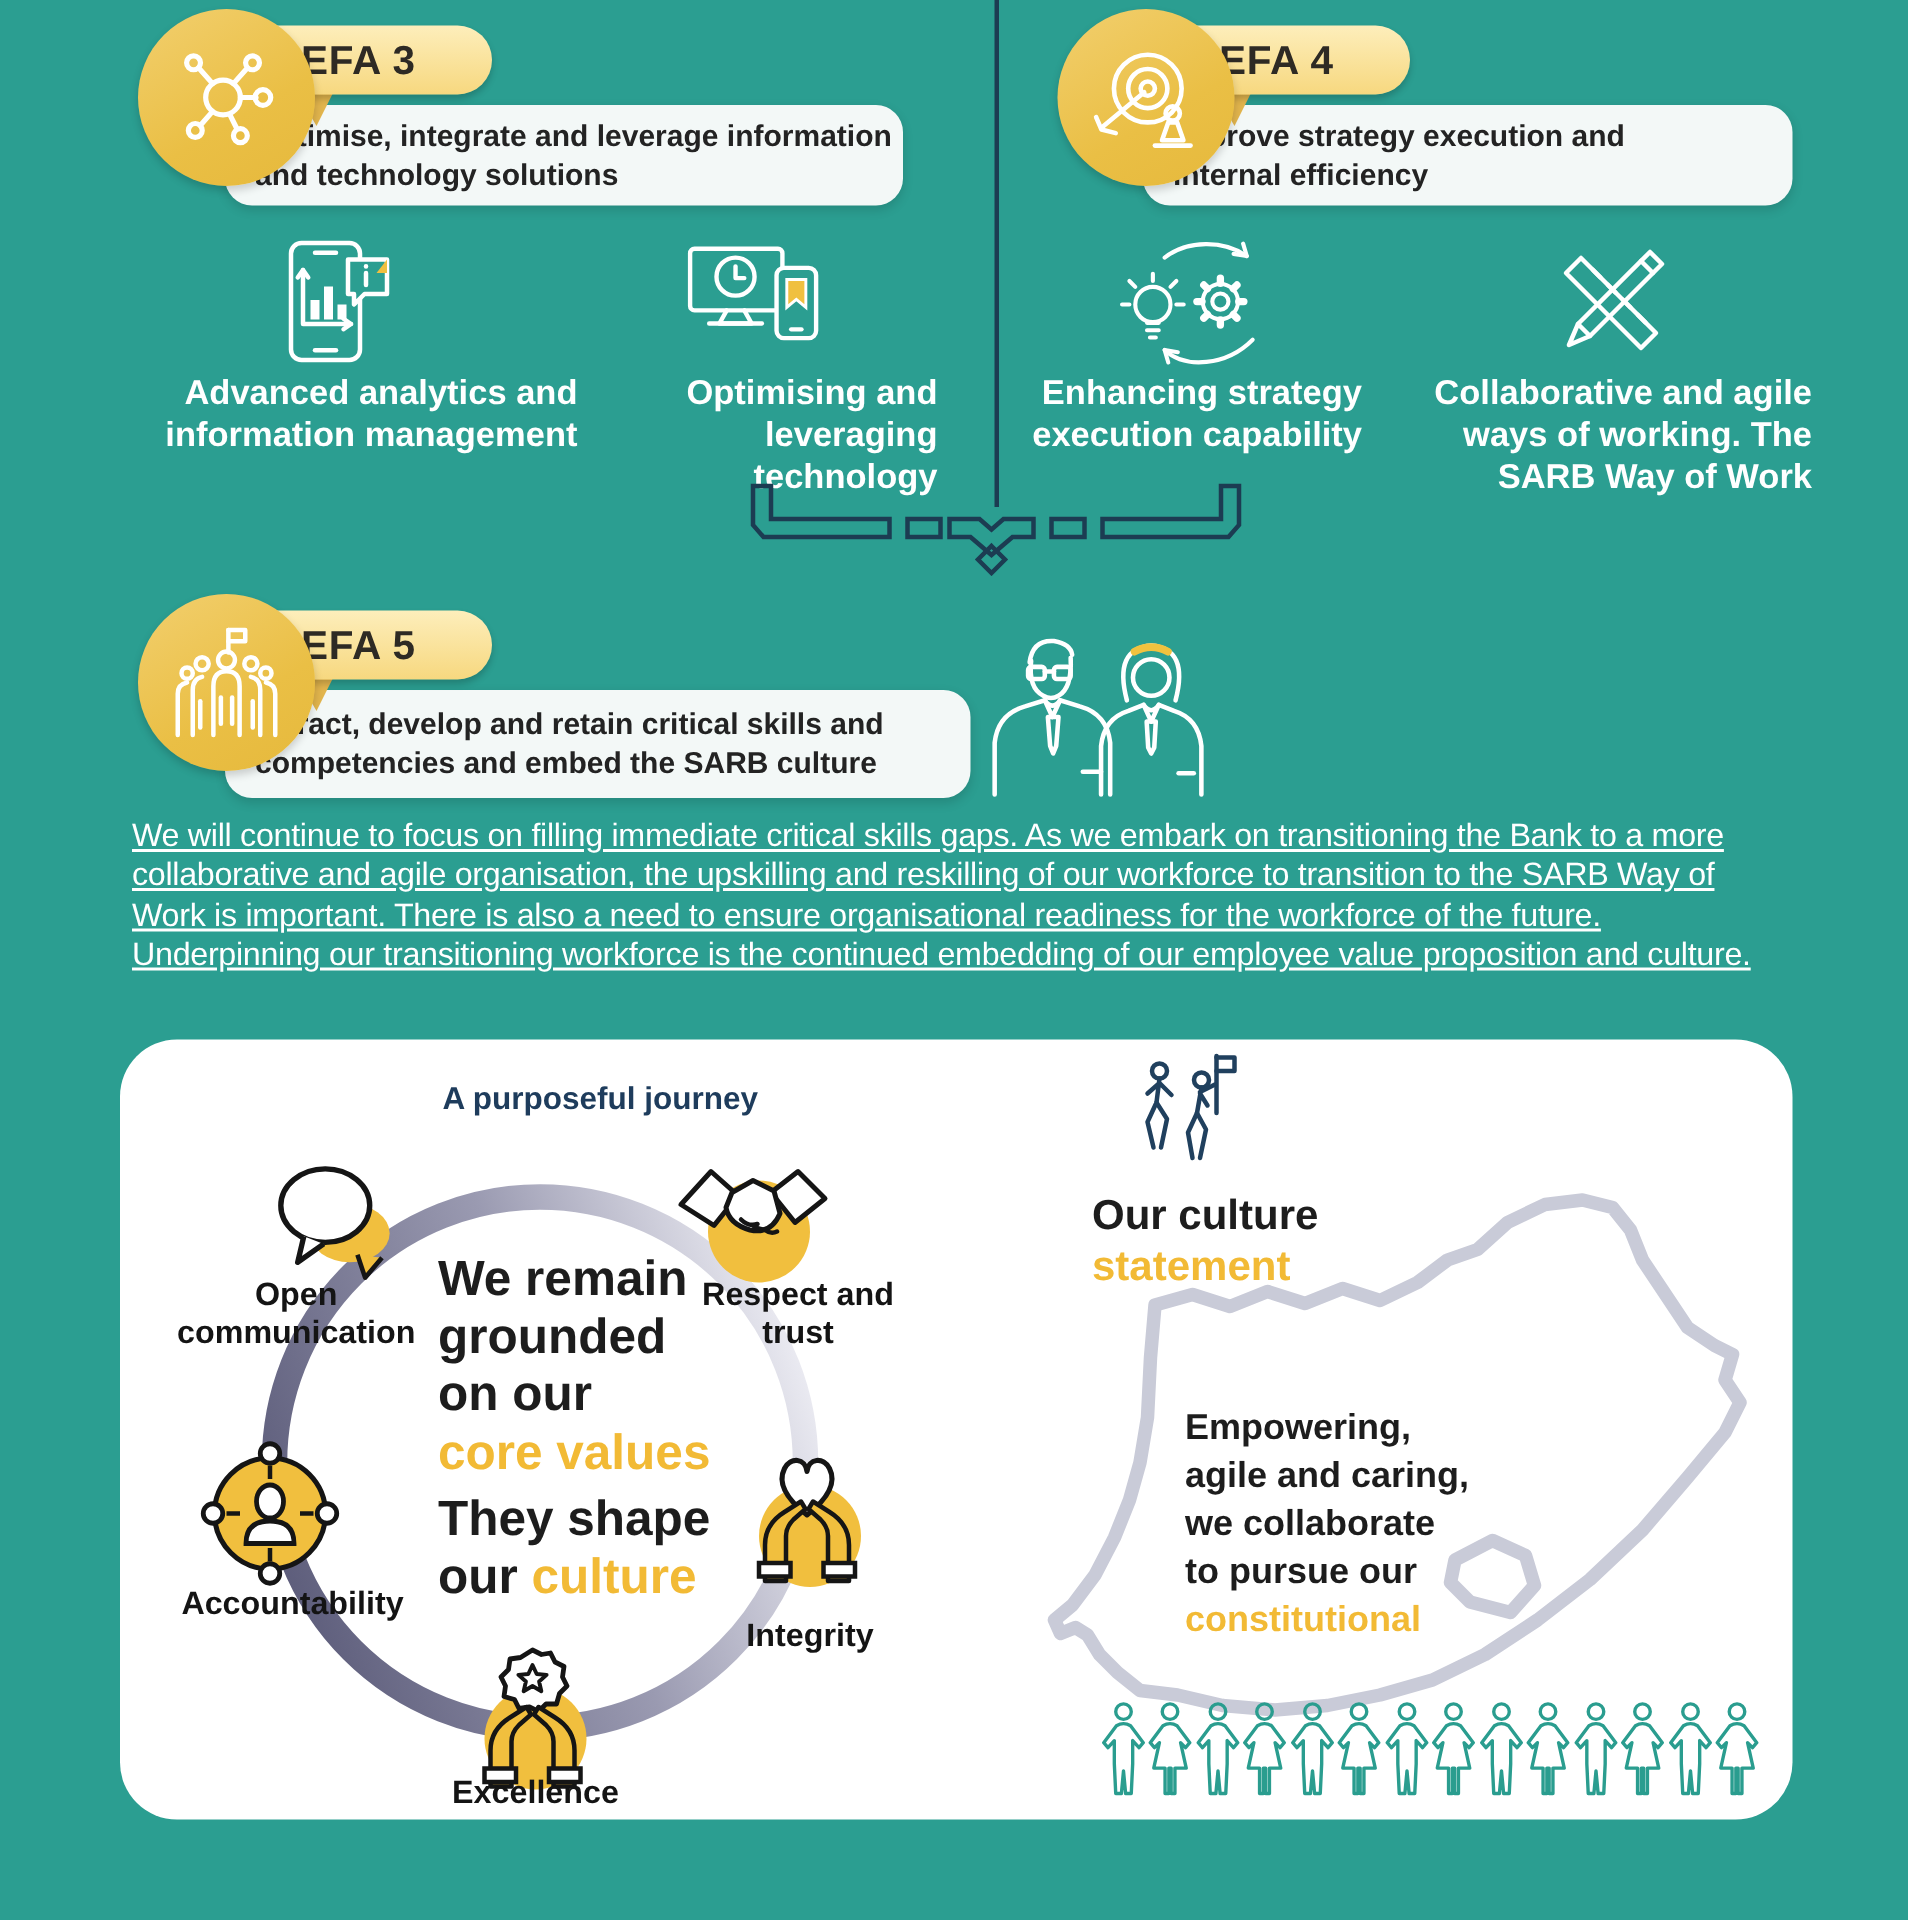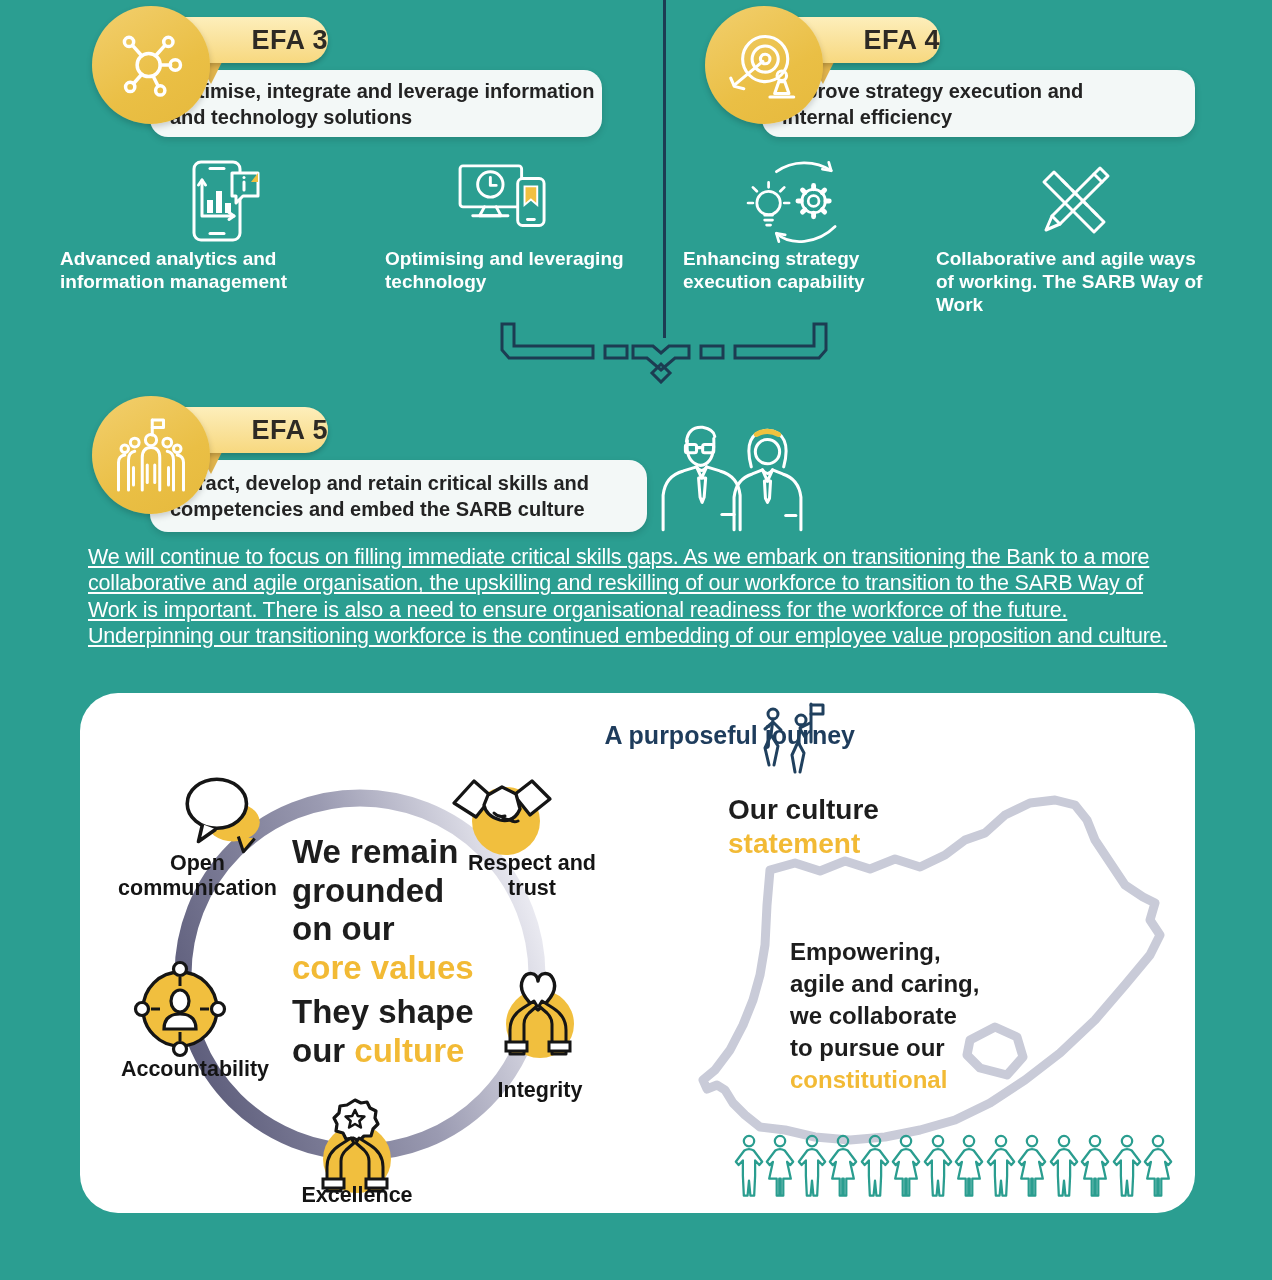--- a/index.html
+++ b/index.html
@@ -10,41 +10,41 @@
   
   .divider{position:absolute;left:663px;top:0;width:3px;height:338px;background:#1c3c52;}
 
   
   .efa-circle{position:absolute;width:118px;height:118px;border-radius:50%;
       background:linear-gradient(150deg,#f2cf6e 0%,#eABF45 60%,#e6b93c 100%);
       display:flex;align-items:center;justify-content:center;
       box-shadow:0 3px 6px rgba(0,0,0,.18);z-index:4;}
   .efa-pill{position:absolute;height:46px;border-radius:24px;
       background:linear-gradient(#fdeebb,#f7d87f);
-      display:flex;align-items:center;justify-content:flex-end;
+      display:flex;align-items:center;justify-content:center;
       box-shadow:0 3px 5px rgba(0,0,0,.20);z-index:3;}
   .efa-pill span{font-size:27px;font-weight:bold;color:#2e2a24;letter-spacing:.5px;}
   .efa-tail{position:absolute;width:0;height:0;border-left:15px solid transparent;
       border-right:13px solid transparent;border-top:26px solid #e2b54d;z-index:2;}
   .efa-box{position:absolute;background:#f3f8f7;border-radius:18px;
       box-shadow:0 3px 7px rgba(0,0,0,.14);display:flex;align-items:center;z-index:1;}
   .efa-box p{font-size:20px;font-weight:bold;color:#232323;line-height:1.3;margin:0 0 0 20px;}
 
-  .caption{position:absolute;font-size:19px;font-weight:bold;color:#fff;
-      line-height:1.22;text-align:left;}
+  .caption{position:absolute;font-size:23px;font-weight:bold;color:#fff;
+      line-height:1.22;text-align:right;}
 
   .paragraph{position:absolute;left:88px;top:544px;width:1108px;font-size:21.5px;
       color:#ffffff;line-height:1.23;letter-spacing:-0.2px;text-decoration:underline;}
   .paragraph p{margin:0;}
 
   
   .card{position:absolute;left:80px;top:693px;width:1115px;height:520px;background:#ffffff;
       border-radius:38px;}
-  .journey-title{position:absolute;left:215px;top:28px;width:560px;text-align:right;
-      font-size:25px;font-weight:bold;color:#1e3c5c;}
+  .journey-title{position:absolute;left:215px;top:28px;width:560px;text-align:left;
+      font-size:21px;font-weight:bold;color:#1e3c5c;}
   .center-line{font-size:33px;font-weight:bold;color:#1d1d1d;line-height:1.17;}
   .yellow{color:#f2ba35;}
   .ink{color:#1d1d1d;}
   .value-label{position:absolute;font-size:21.5px;font-weight:bold;color:#141414;
       line-height:1.18;text-align:center;}
   .culture-heading div{font-size:28px;font-weight:bold;line-height:1.22;}
   .statement div{font-size:24px;font-weight:bold;line-height:1.33;}
 
   .people-row{position:absolute;left:653px;top:437px;width:460px;height:70px;
       display:flex;align-items:flex-end;}

